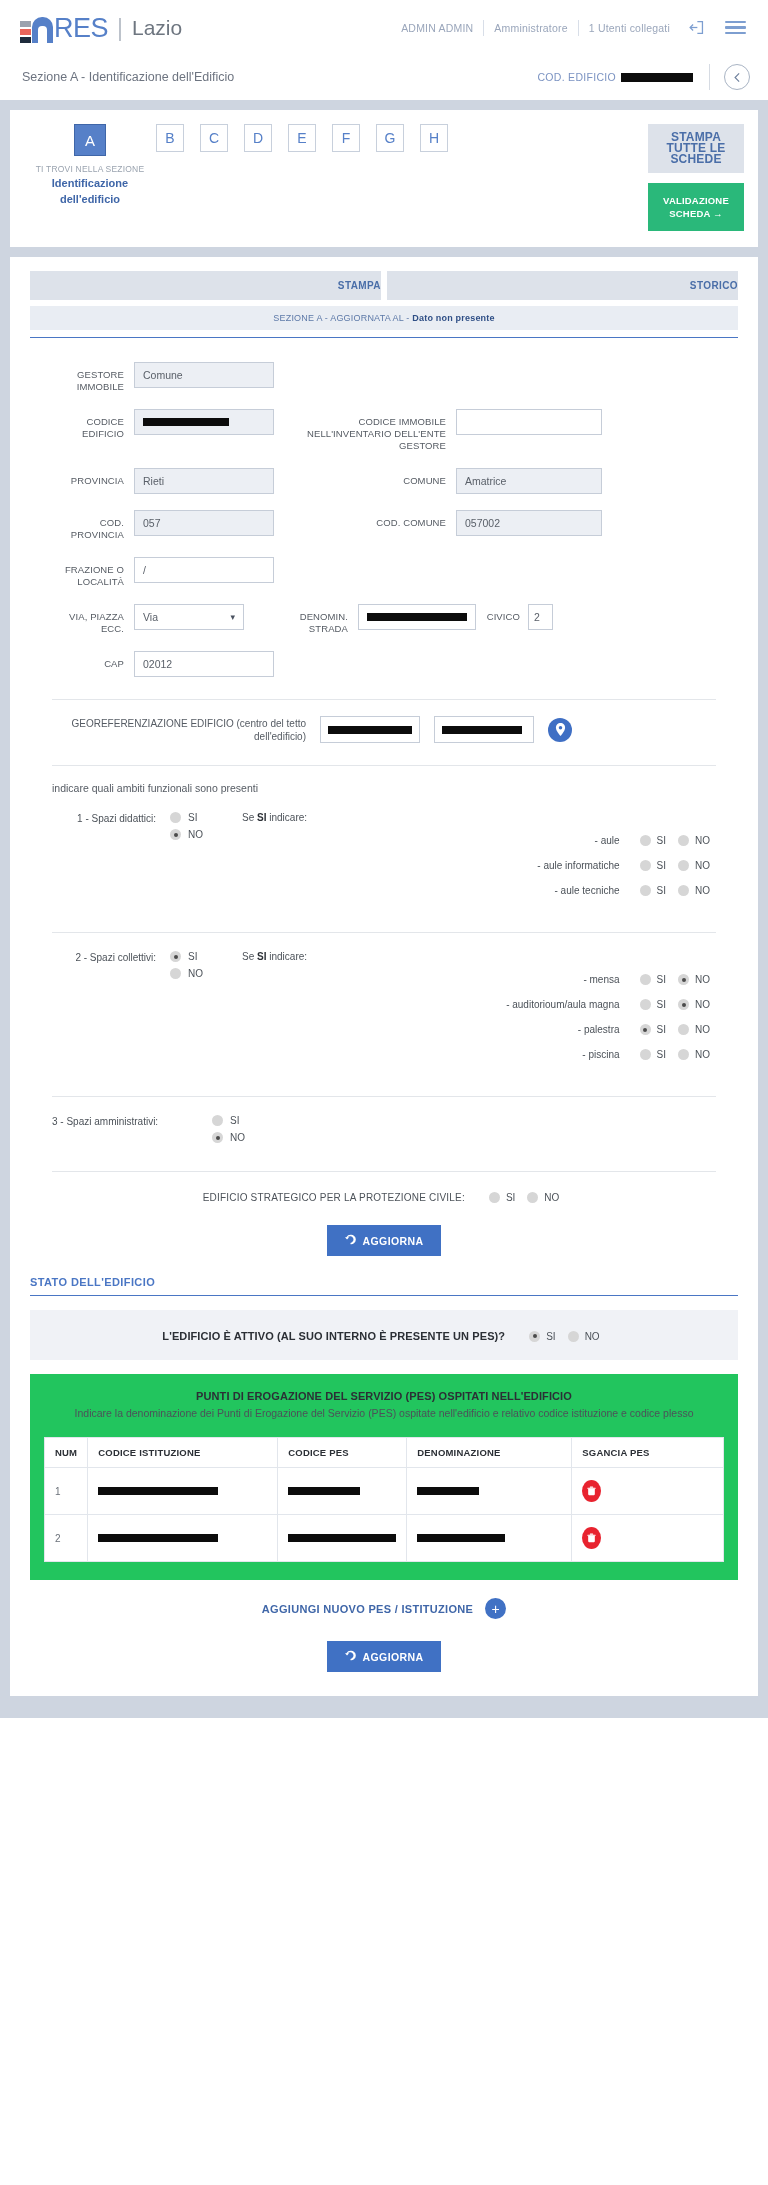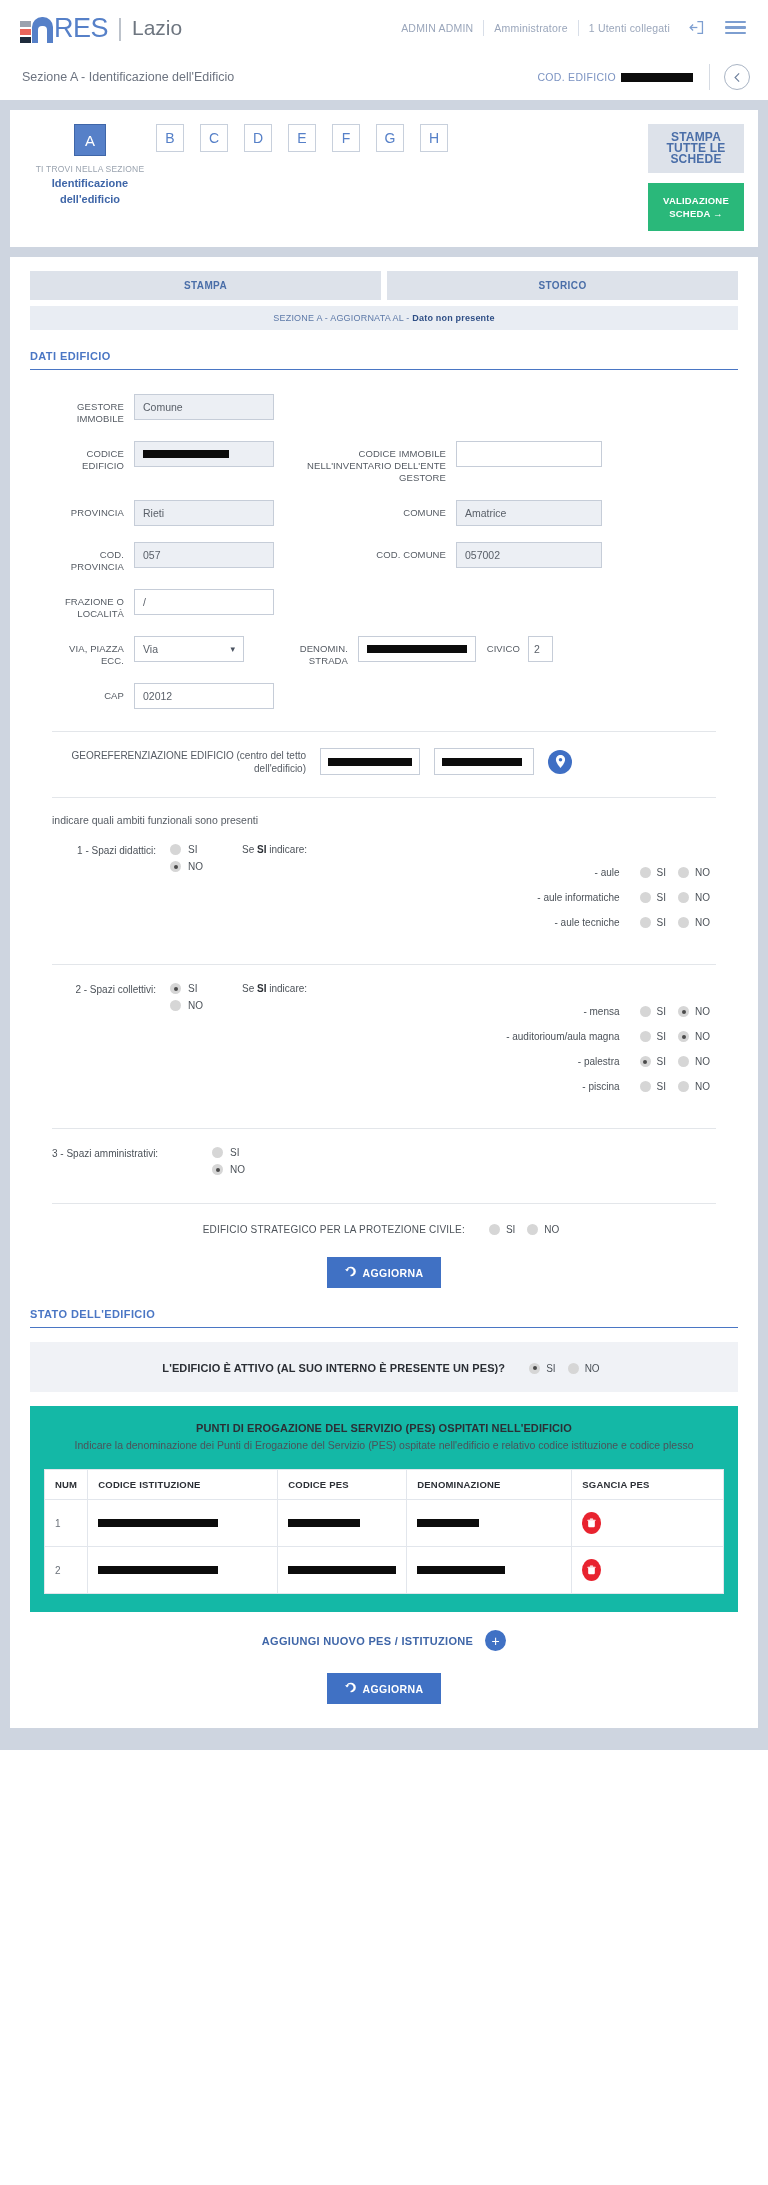--- a/index.html
+++ b/index.html
@@ -114,21 +114,21 @@
     background: #2ab87a; color: #fff; font-size: 9.5px; font-weight: bold;
     text-align: center; padding: 11px 4px; line-height: 13px; cursor: pointer;
     letter-spacing: .2px;
   }
 
   
   .form-card { padding: 14px 20px 24px 20px; }
   .toprow-tabs { display: flex; gap: 6px; }
   .ttab {
     flex: 1; background: #dde2ea; color: #4a6ea8; font-size: 10px; font-weight: bold;
-    text-align: center; padding: 9px 0; letter-spacing: .4px; cursor: pointer;
+    text-align: right; padding: 9px 0; letter-spacing: .4px; cursor: pointer;
   }
   .updated-bar {
     background: #e9edf3; color: #5d79a8; font-size: 9px; text-align: center;
     padding: 7px 0; margin-top: 6px; letter-spacing: .2px;
   }
   .updated-bar b { color: #2f4f86; }
 
   .sec-label {
     color: #4a76c4; font-size: 11px; font-weight: bold; letter-spacing: .4px;
     margin-top: 20px;
@@ -221,21 +221,21 @@
   }
 
   
   .attivo-bar {
     background: #f0f2f6; padding: 16px 0; text-align: center; margin-top: 14px;
   }
   .attivo-bar .t { font-size: 11px; color: #2b2f35; font-weight: bold; letter-spacing: .1px; }
   .attivo-inline { display: inline-flex; align-items: center; }
   .attivo-inline .opts { display: inline-flex; align-items: center; margin-left: 18px; }
 
-  .pes-card { background: #14b8a6; margin-top: 14px; padding: 16px 14px 18px 14px; }
+  .pes-card { background: #22c55e; margin-top: 14px; padding: 16px 14px 18px 14px; }
   .pes-title { text-align: center; font-size: 11px; font-weight: bold; color: #2b2f35; letter-spacing: .1px; }
   .pes-sub { text-align: center; font-size: 10.5px; color: #4c5259; line-height: 15px; margin-top: 4px; }
 
   table.pes { width: 100%; border-collapse: collapse; margin-top: 16px; background: #fff; }
   table.pes th {
     border: 1px solid #e2e6ec; font-size: 9.5px; font-weight: bold; color: #2b2f35;
     text-align: left; padding: 9px 10px; letter-spacing: .2px; background: #fff;
   }
   table.pes td {
     border: 1px solid #e2e6ec; font-size: 10px; color: #6a7079;
@@ -344,21 +344,20 @@
     <div class="toprow-tabs">
       <div class="ttab">STAMPA</div>
       <div class="ttab">STORICO</div>
     </div>
 
     <div class="updated-bar">
       <span>SEZIONE A - AGGIORNATA AL -</span>
       <b>Dato non presente</b>
     </div>
 
-    <div class="sec-label">DATI EDIFICIO</div>
     <div class="sec-rule"></div>
 
     <div class="form-body">
 
       <div class="frow">
         <div class="lbl lbl-1">GESTORE IMMOBILE</div>
         <div class="inp w140">Comune</div>
       </div>
 
       <div class="frow">

